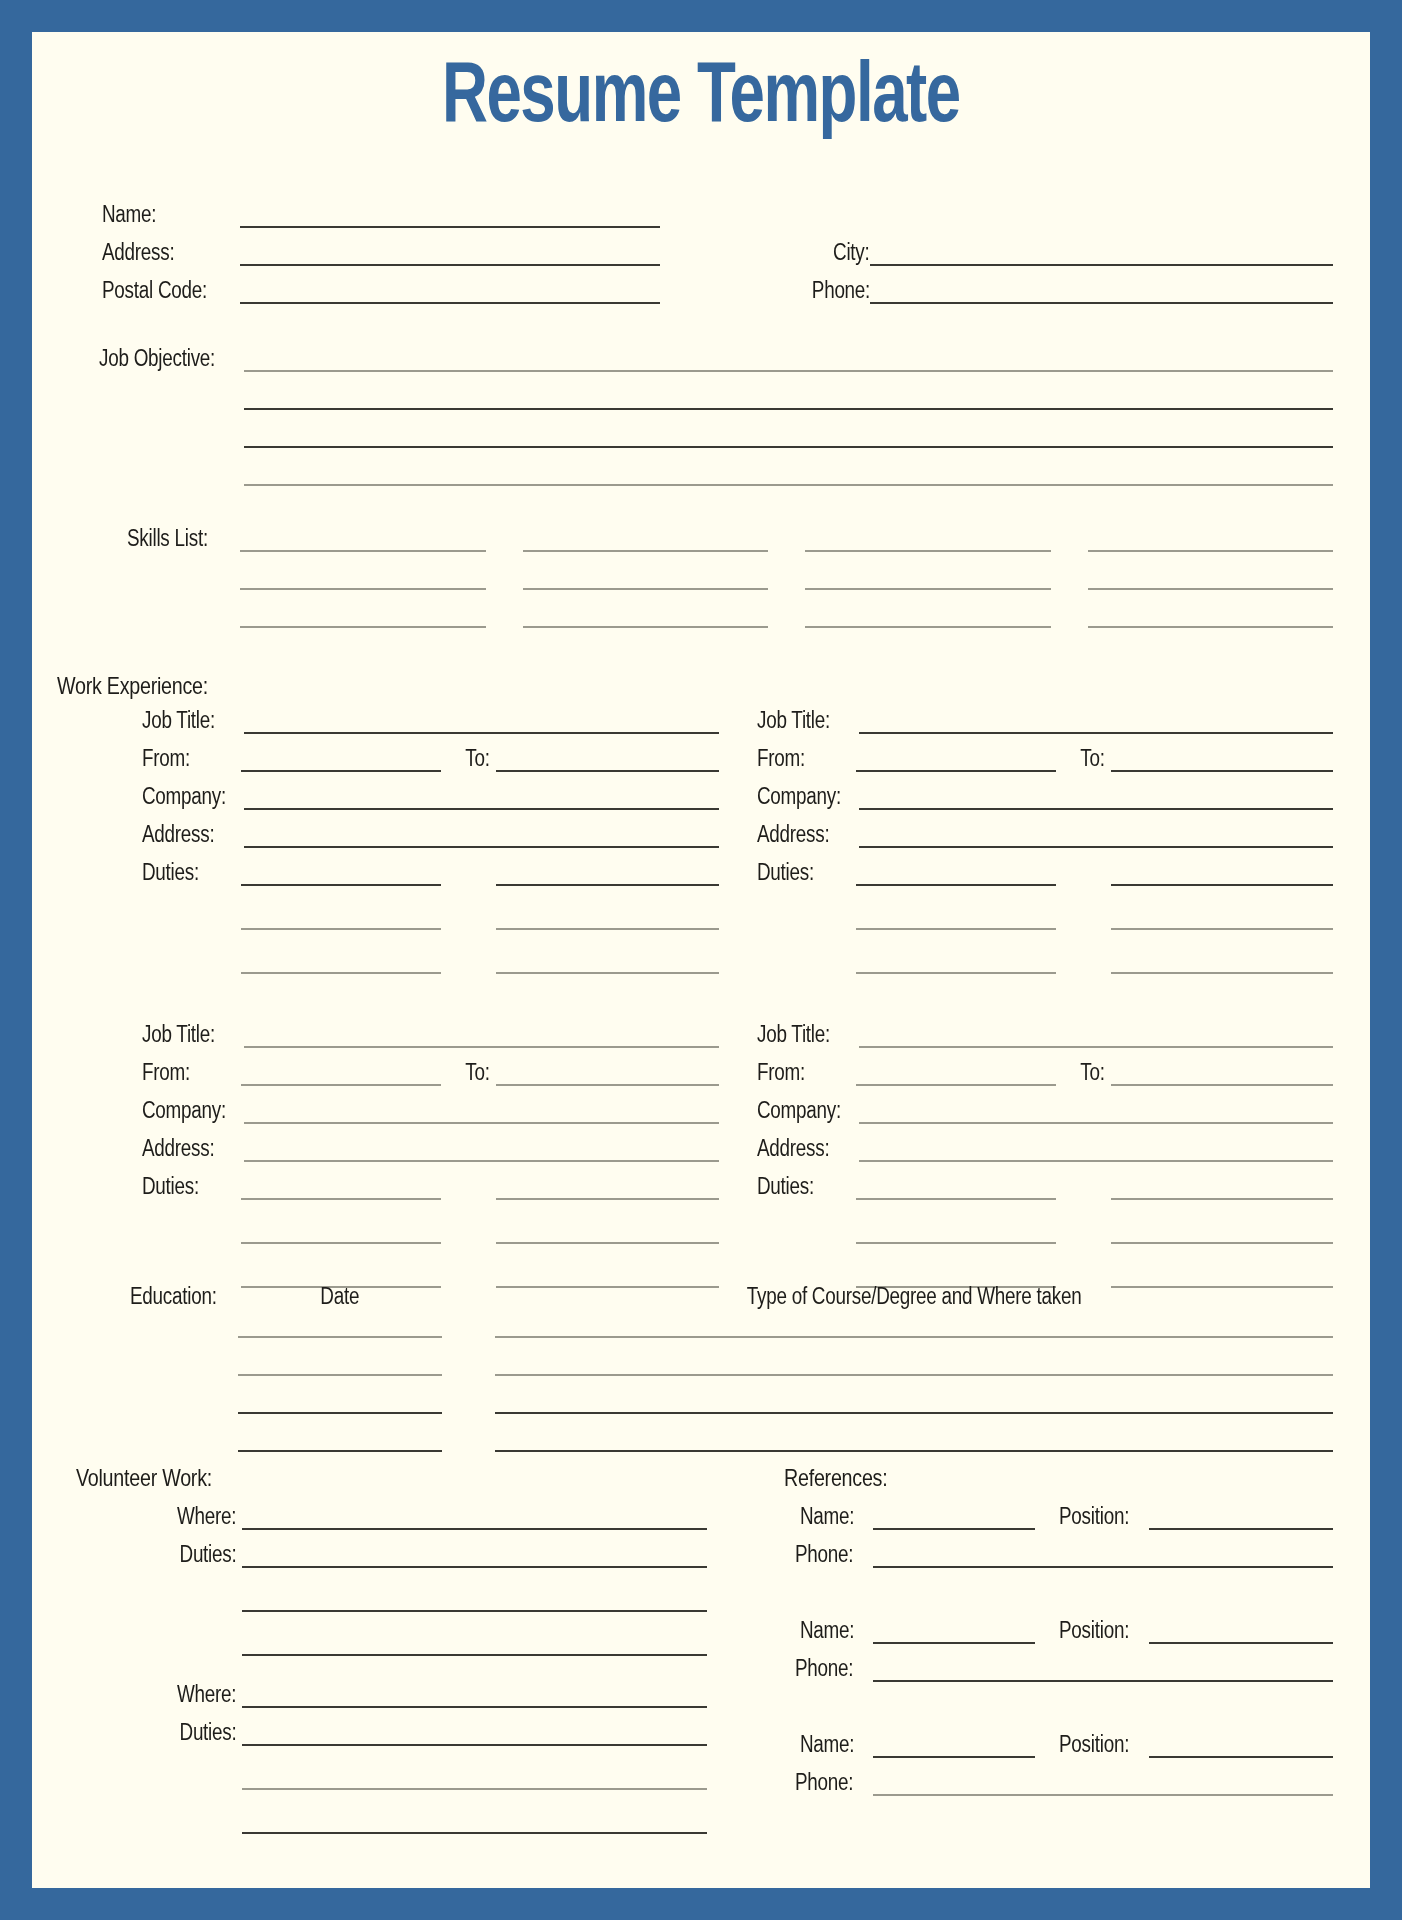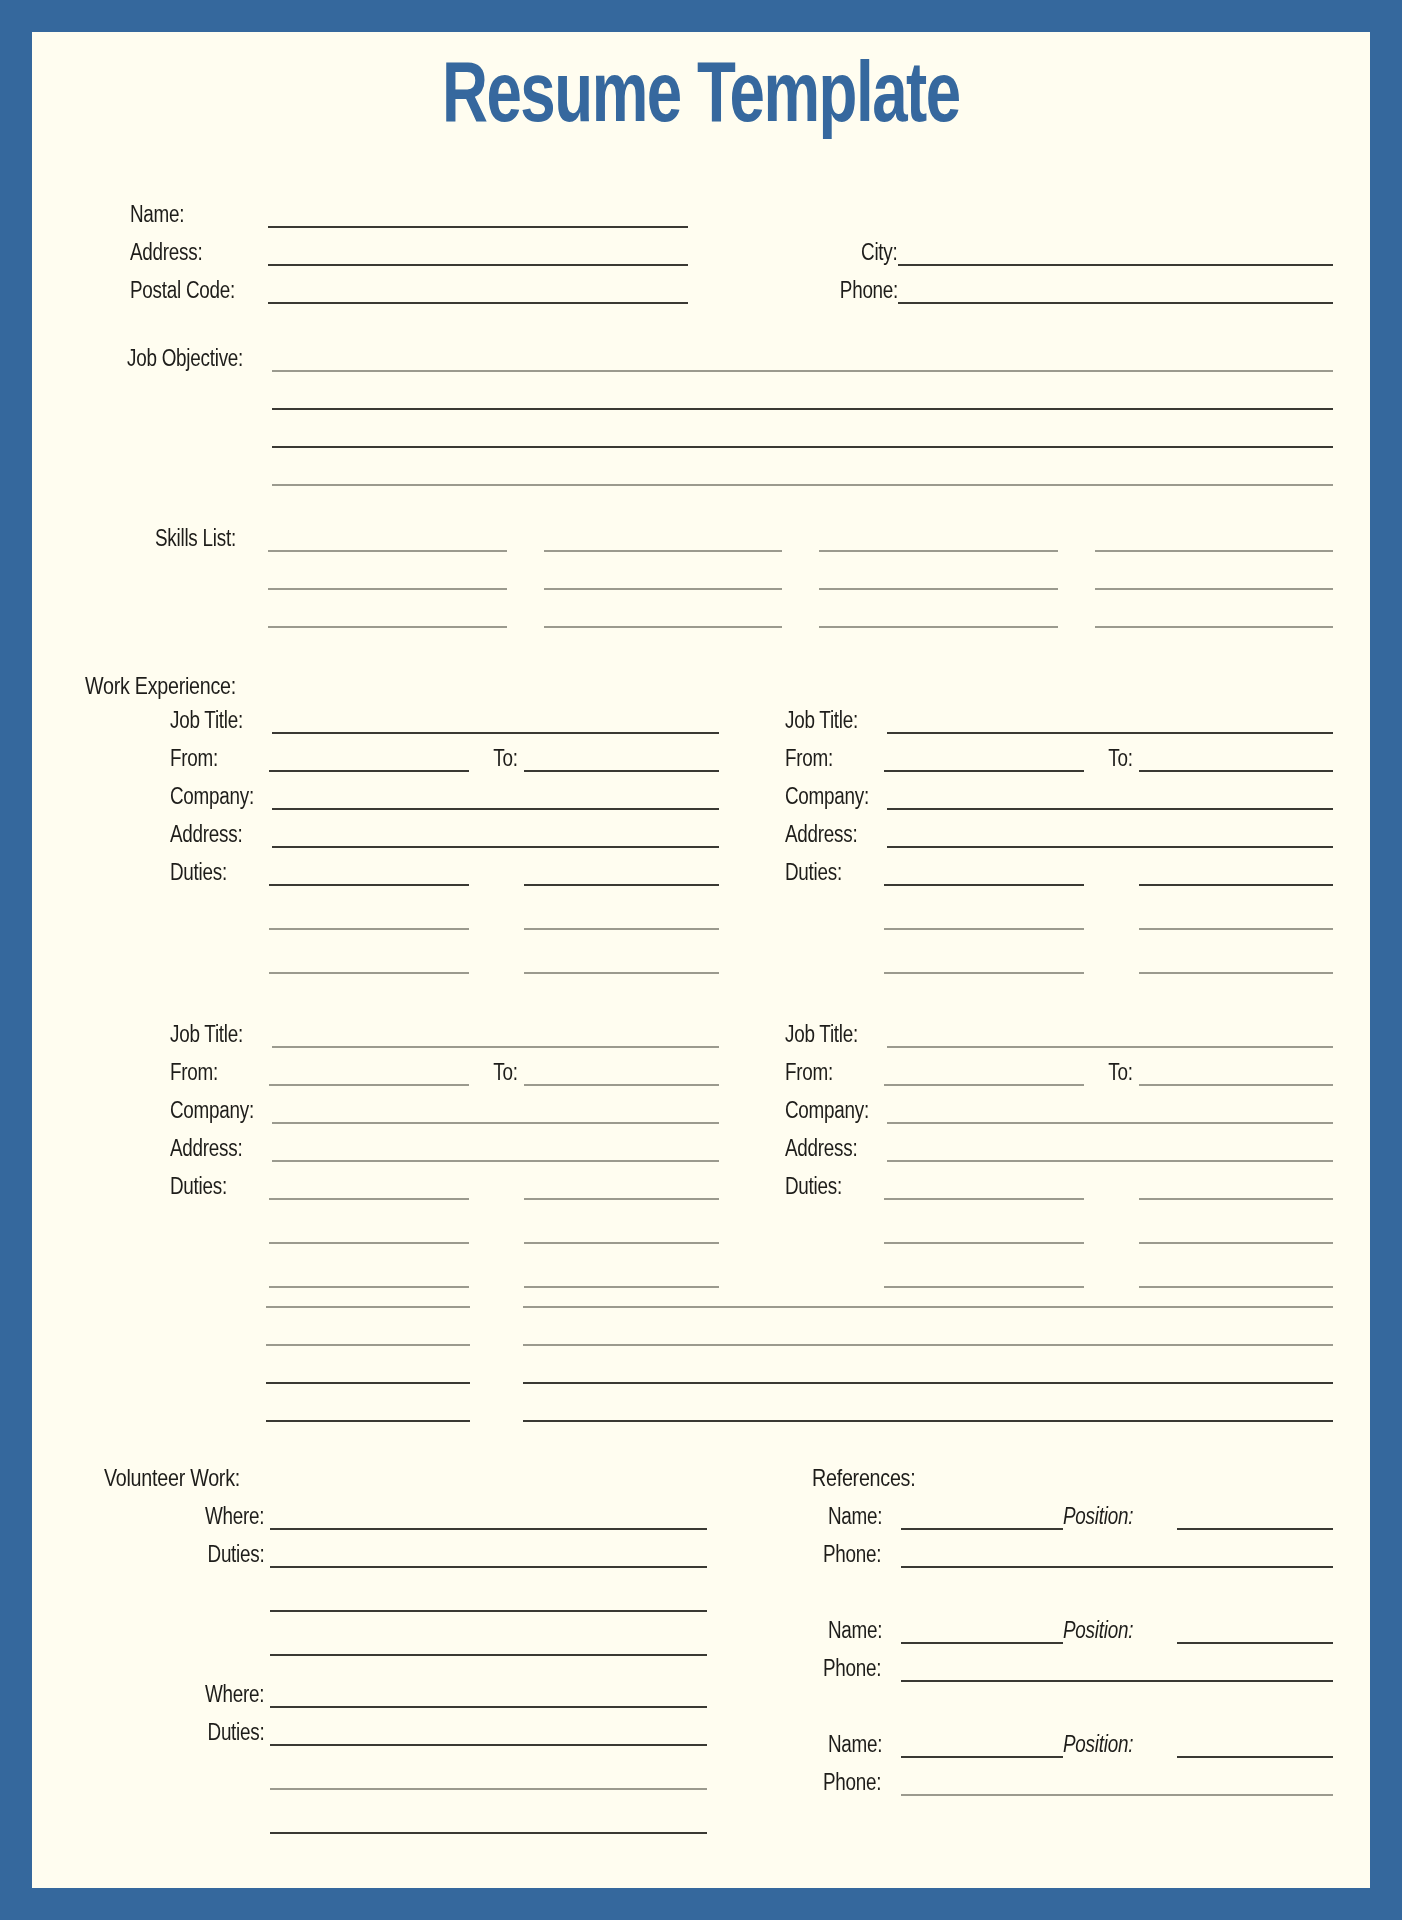--- a/index.html
+++ b/index.html
@@ -1,21 +1,21 @@
 <!DOCTYPE html>
 <html><head>
 <meta charset="utf-8">
 <style>
   html,body{margin:0;padding:0;}
   .frame{width:1402px;height:1920px;background:#35689D;padding:32px;box-sizing:border-box;font-family:"Liberation Sans",sans-serif;}
   .page{position:relative;width:100%;height:100%;background:#FFFDF0;overflow:hidden;}
   .abs{position:absolute;left:0;right:0;}
   .title-wrap{position:absolute;top:14px;left:0;right:0;text-align:center;}
   .title{display:inline-block;font-size:86px;font-weight:bold;line-height:1.05;color:#36689E;letter-spacing:-2px;transform:scaleX(.74);transform-origin:center;}
-  .row{display:flex;align-items:flex-end;height:38px;padding-right:37px;box-sizing:border-box;margin-left:28px;}
+  .row{display:flex;align-items:flex-end;height:38px;padding-right:37px;box-sizing:border-box;}
   .row.h30{height:30px;}
   .row.h44{height:44px;}
   .row.h28{height:28px;}
   .cell{box-sizing:border-box;}
   .lbl{display:inline-block;font-size:23px;line-height:1;color:#1E1D1A;white-space:nowrap;padding-bottom:2px;transform:scaleX(.82);transform-origin:left bottom;letter-spacing:-.3px;}
   .tr{text-align:right;}
   .tr .lbl{transform-origin:right bottom;}
   .tc{text-align:center;}
   .tc .lbl{transform-origin:center bottom;}
   .ln{border-bottom:2px solid #3A3933;}
@@ -57,21 +57,21 @@
   .bottom{display:flex;padding-left:44px;padding-right:37px;gap:45px;box-sizing:border-box;position:absolute;left:0;right:0;}
   .vcol{width:631px;box-sizing:border-box;}
   .rcol{flex:1;min-width:0;}
   .vcol .row,.rcol .row{padding-right:0;}
   .c-vlbl{width:160px;text-align:right;}
   .vline{flex:1;margin-left:6px;}
   .v-ext{padding-left:166px;}
   .rcol .hdr{padding-left:32px;}
   .c-ref{width:121px;text-align:right;padding-right:7px;}
   .c-refline{width:162px;}
-  .c-pos{width:114px;text-align:left;padding-right:4px;font-style:italic;}
+  .c-pos{width:114px;text-align:right;padding-right:4px;}
   .mt14{margin-top:14px;}
   .mt38{margin-top:38px;}
   .sec-lbl .lbl{font-size:24px;}
 </style>
 </head>
 <body>
 
 <div class="frame">
   <div class="page">
 
@@ -294,20 +294,26 @@
         <div class="row h44">
           <div class="cell c-sp99"></div>
           <div class="cell c-jline ln-g"></div>
           <div class="cell c-sp55"></div>
           <div class="cell fl ln-g"></div>
         </div>
       </div>
     </div>
 
     <section class="abs education" style="top:1248px">
+      <div class="row h30 hrow">
+        <div class="cell c-edlbl"><span class="lbl">Education:</span></div>
+        <div class="cell c-date tc"><span class="lbl">Date</span></div>
+        <div class="cell c-gap53"></div>
+        <div class="cell fl tc"><span class="lbl">Type of Course/Degree and Where taken</span></div>
+      </div>
       <div class="row h28 cont">
         <div class="cell c-date ln-g"></div>
         <div class="cell c-gap53"></div>
         <div class="cell fl ln-g"></div>
       </div>
       <div class="row cont">
         <div class="cell c-date ln-g"></div>
         <div class="cell c-gap53"></div>
         <div class="cell fl ln-g"></div>
       </div>

